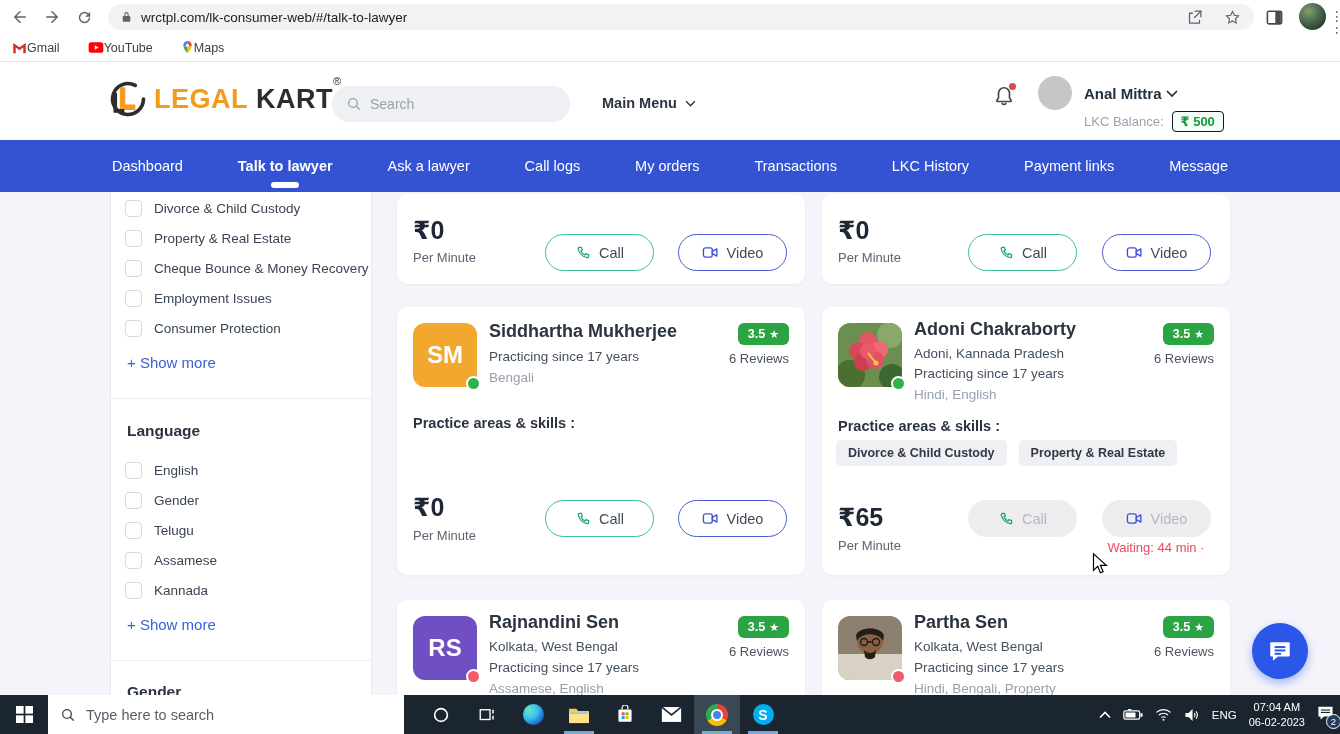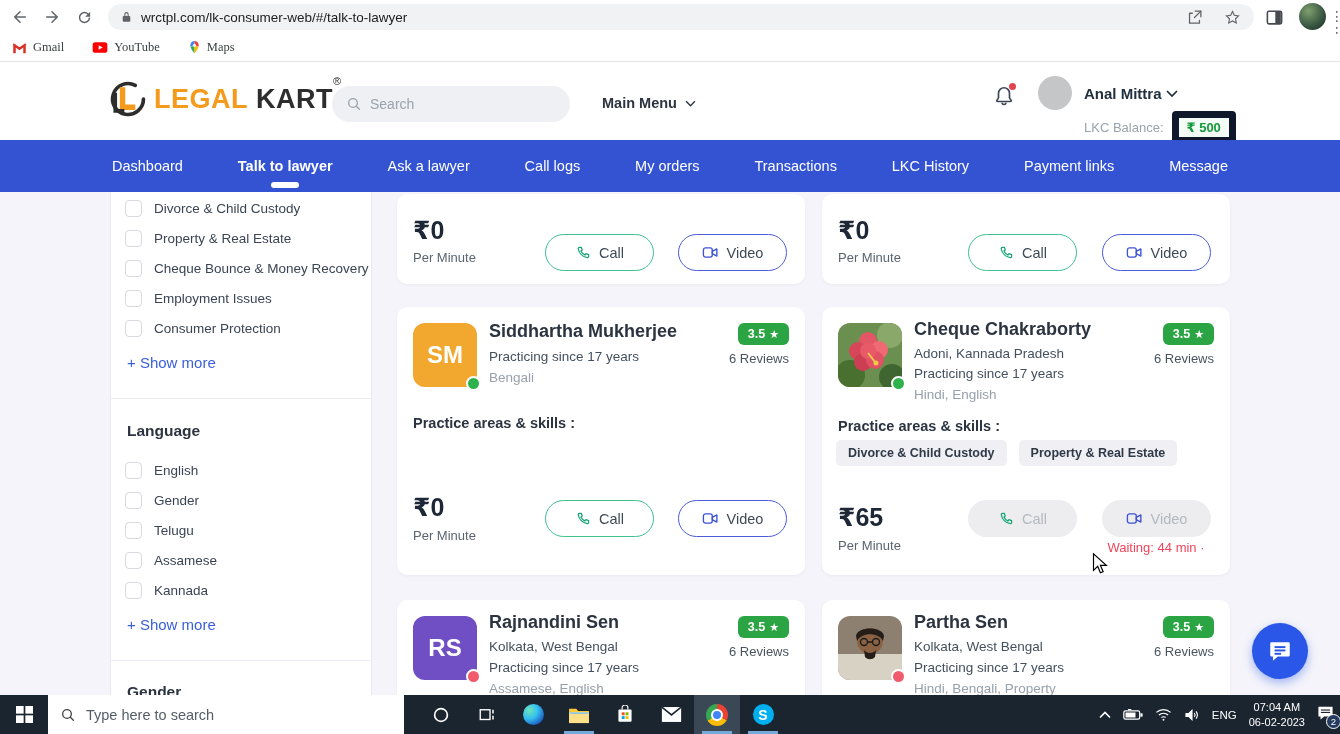--- a/index.html
+++ b/index.html
@@ -8,21 +8,21 @@
   #root { position:relative; width:1340px; height:734px; overflow:hidden; background:#f4f4fa; }
   .abs { position:absolute; }
 
   
   #chrome-bar { position:absolute; top:0; left:0; width:1340px; height:34px; background:#ffffff; }
   #bookmarks-bar { position:absolute; top:34px; left:0; width:1340px; height:28px; background:#ffffff; border-bottom:1px solid #e1e3e6; display:flex; align-items:center; padding-left:12px; gap:28px; }
   .nav-ico { width:20px; height:20px; display:flex; align-items:center; justify-content:center; cursor:pointer; }
   #omnibox { position:absolute; left:108px; top:4px; width:1146px; height:26px; background:#f0f2f4; border-radius:14px; display:flex; align-items:center; padding:0 12px; }
   #omnibox .url { font-size:13.5px; color:#202124; margin-left:8px; flex:1; }
   .omni-right { display:flex; gap:18px; align-items:center; }
-  .bm-item { display:flex; align-items:center; gap:6px; cursor:pointer;font-family:Liberation Serif, serif; }
+  .bm-item { display:flex; align-items:center; cursor:pointer; }
   .bm-item span { font-size:12.5px; color:#3c4043; }
   #chrome-avatar { position:absolute; right:14px; top:3px; width:27px; height:27px; border-radius:50%;
     background:radial-gradient(circle at 35% 30%, #7f9f6d, #3c5a44 55%, #1f3328 90%); }
   #side-panel-btn { position:absolute; right:56px; top:7px; }
   #kebab-menu { position:absolute; right:-4px; top:8px; width:14px; color:#5f6368; font-size:14px; letter-spacing:0; }
 
   
   #app-header { position:absolute; top:62px; left:0; width:1340px; height:78px; background:#ffffff; }
   #brand { position:absolute; left:108px; top:16px; display:flex; align-items:center; gap:6px; }
   .brand-text { font-size:27px; font-weight:bold; letter-spacing:.5px; }
@@ -33,21 +33,21 @@
   .search-pill input::placeholder { color:#9aa3ad; }
   #main-menu { position:absolute; left:602px; top:33px; display:flex; align-items:center; gap:8px; cursor:pointer; }
   #main-menu .mm-label { font-size:14.5px; font-weight:bold; color:#2b3440; }
   #bell-wrap { position:absolute; left:993px; top:22px; width:22px; height:24px; cursor:pointer; }
   #bell-dot { position:absolute; right:-1px; top:-1px; width:7px; height:7px; border-radius:50%; background:#e0454f; }
   #hdr-avatar { position:absolute; left:1038px; top:14px; width:34px; height:34px; border-radius:50%; background:#c4c6c8; cursor:pointer; }
   #user-name { position:absolute; left:1084px; top:23px; display:flex; align-items:center; gap:4px; cursor:pointer; }
   #user-name .un { font-size:15px; font-weight:bold; color:#22303e; }
   #lkc-row { position:absolute; left:1084px; top:49px; display:flex; align-items:center; gap:8px; }
   #lkc-row .lkc-label { font-size:13px; color:#9aa3ad; }
-  #lkc-badge { border:7px solid #0f172a; background:#f3fcf5; color:#149a3b; font-weight:bold; font-size:13px; padding:2px 8px; border-radius:4px; }
+  #lkc-badge { border:1px solid #0f172a; background:#f3fcf5; color:#149a3b; font-weight:bold; font-size:13px; padding:2px 8px; border-radius:4px; }
 
   
   #main-nav { position:absolute; top:140px; left:0; width:1340px; height:52px; background:#3353d3; display:flex; align-items:center; justify-content:space-between; padding:0 112px; }
   .nav-item { position:relative; color:#ffffff; font-size:14.5px; cursor:pointer; white-space:nowrap; }
   .nav-item.active { font-weight:bold; }
   .nav-underline { position:absolute; left:50%; transform:translateX(-50%); bottom:-14px; width:28px; height:6px; background:#ffffff; border-radius:3px; }
 
   
   #content { position:absolute; top:192px; left:0; width:1340px; height:503px; background:#f4f4fa; overflow:hidden; }
 
@@ -383,21 +383,21 @@
             <circle cx="20" cy="28" r="9" fill="#d8465a"></circle>
             <circle cx="41" cy="27" r="9" fill="#ef6a75"></circle>
           <circle cx="25" cy="39" r="9" fill="#cc3f52"></circle>
             <circle cx="37" cy="37" r="9" fill="#e05163"></circle>
             <circle cx="30" cy="28" r="8" fill="#e85a68"></circle>
           <path d="M30 30l7 9" stroke="#f2c84b" stroke-width="2"></path>
             <circle cx="38" cy="40" r="2.5" fill="#f2c84b"></circle>
         </svg>
         <span class="presence on"></span>
       </div>
-      <div class="lw-name" style="top:12px;">Cheque Chakraborty</div>
+      <div class="lw-name" style="top:12px;">Adoni Chakraborty</div>
       <div class="lw-meta" style="top:39px;">Adoni, Kannada Pradesh</div>
       <div class="lw-meta" style="top:59px;">Practicing since 17 years</div>
       <div class="lw-langs" style="top:80px;">Hindi, English</div>
       <div class="rating"><span>3.5</span><span class="star">★</span></div>
       <div class="reviews">6 Reviews</div>
       <div class="practice-label" style="top:111px;">Practice areas &amp; skills :</div>
       <div class="tags" style="top:133px;">
         <span class="tag">Divorce &amp; Child Custody</span>
         <span class="tag">Property &amp; Real Estate</span>
       </div>

